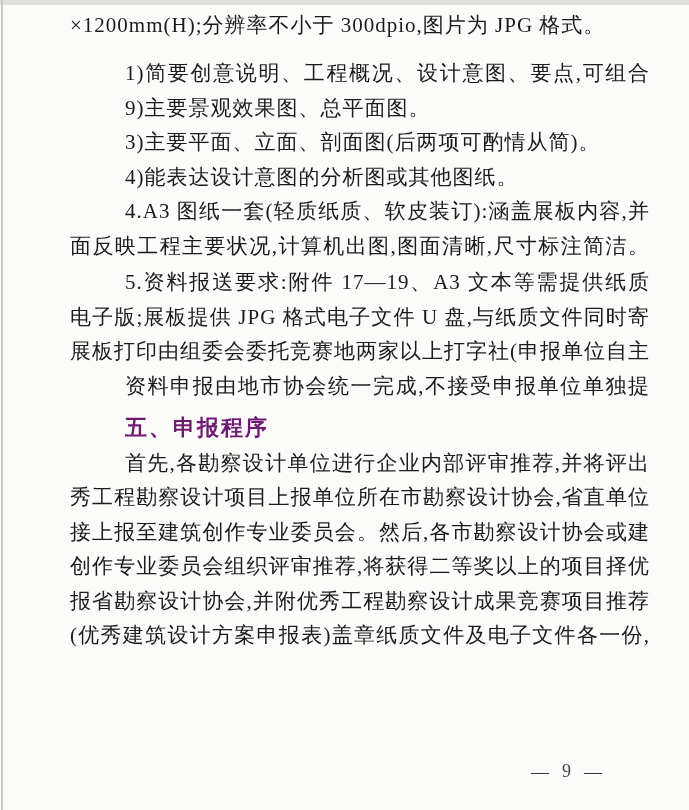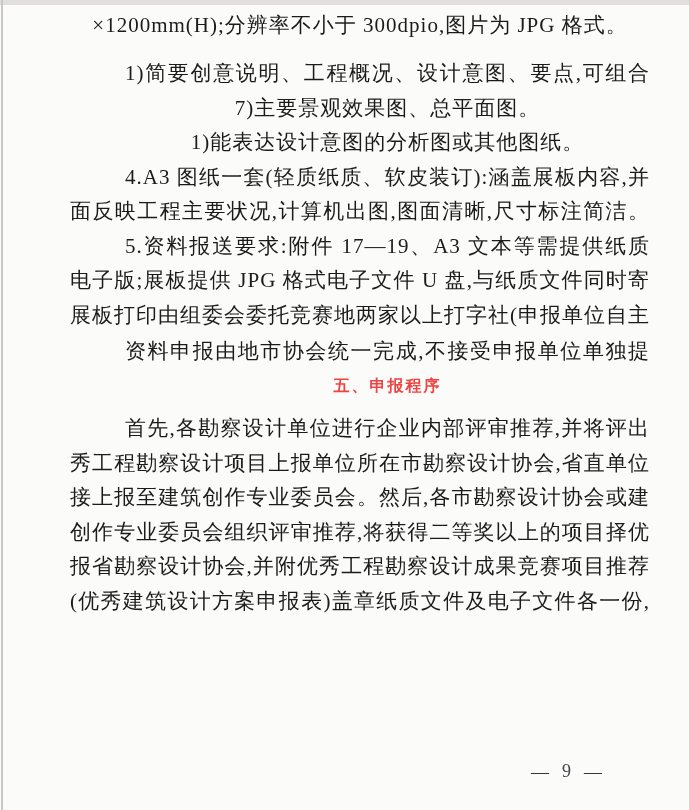--- a/index.html
+++ b/index.html
@@ -38,35 +38,34 @@
   .para:nth-child(1)  { margin-bottom: 13.5px; }
   .para:nth-child(6)  { margin-bottom: 2px; }
   .para:nth-child(8)  { margin-bottom: 8px; }
   .para:nth-child(10) { margin-bottom: 4px; }
   .line {
     height: 34.5px;
     line-height: 34.5px;
     font-size: 21px;
     letter-spacing: 1px;
     white-space: nowrap;
-    text-align: center;
   }
   .line.fill {
     white-space: normal;
     text-align: justify;
     text-align-last: justify;
     overflow: hidden;
   }
   .line.indent { text-indent: 55px; }
   .line.heading {
     font-family: "Liberation Sans", "DejaVu Sans", sans-serif;
     font-weight: 700;
-    font-size: 16px;
+    font-size: 22px;
     letter-spacing: 2px;
-    color: #ef4444;
+    color: #701a75;
   }
   .footer {
     position: absolute;
     top: 761px;
     left: 531px;
     display: flex;
     align-items: center;
     gap: 13px;
     font-size: 17px;
     color: #3c3c42;
@@ -90,24 +89,27 @@
   <div class="scan-line-left"></div>
 
   <div class="doc">
       <div class="para">
         <div class="line">×1200mm(H);分辨率不小于 300dpio,图片为 JPG 格式。</div>
       </div>
       <div class="para">
         <div class="line indent fill">1)简要创意说明、工程概况、设计意图、要点,可组合于图面之中。</div>
       </div>
       <div class="para">
-        <div class="line indent">7)主要景观效果图、总平面图。</div>
+        <div class="line indent">9)主要景观效果图、总平面图。</div>
       </div>
       <div class="para">
-        <div class="line indent">1)能表达设计意图的分析图或其他图纸。</div>
+        <div class="line indent">3)主要平面、立面、剖面图(后两项可酌情从简)。</div>
+      </div>
+      <div class="para">
+        <div class="line indent">4)能表达设计意图的分析图或其他图纸。</div>
       </div>
       <div class="para">
         <div class="line indent fill">4.A3 图纸一套(轻质纸质、软皮装订):涵盖展板内容,并全</div>
         <div class="line fill">面反映工程主要状况,计算机出图,图面清晰,尺寸标注简洁。 内</div>
       </div>
       <div class="para">
         <div class="line indent fill">5.资料报送要求:附件 17—19、A3 文本等需提供纸质文件及</div>
         <div class="line fill">电子版;展板提供 JPG 格式电子文件 U 盘,与纸质文件同时寄送,</div>
         <div class="line fill">展板打印由组委会委托竞赛地两家以上打字社(申报单位自主选</div>
       </div>

